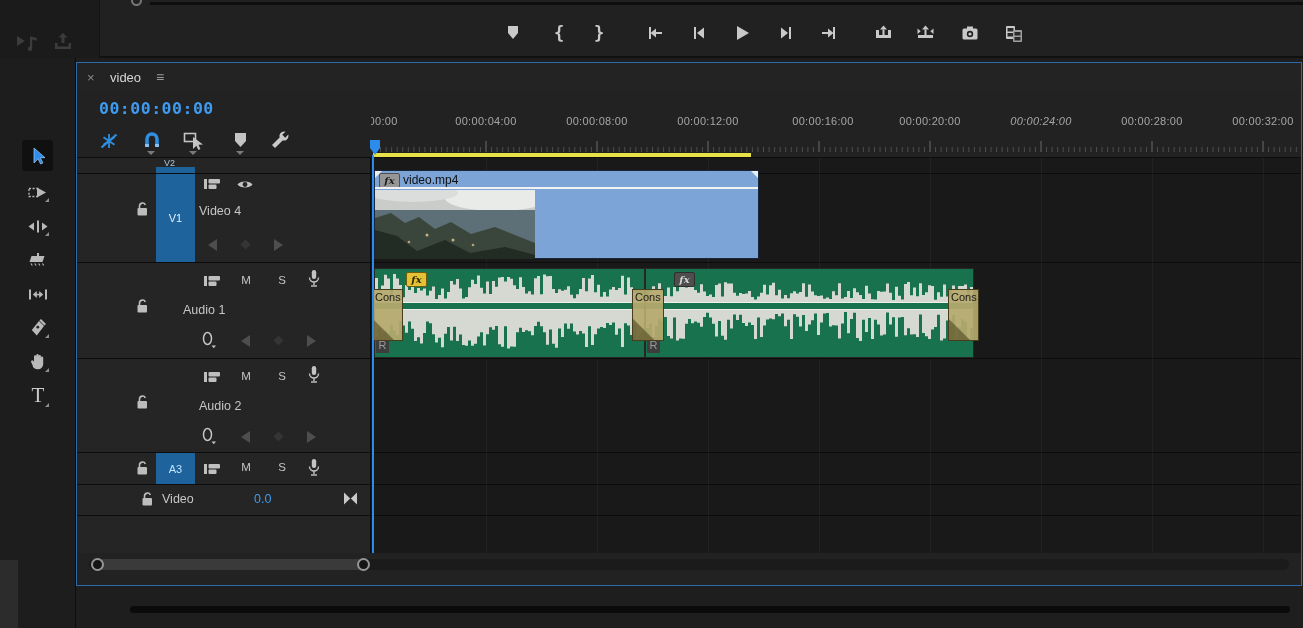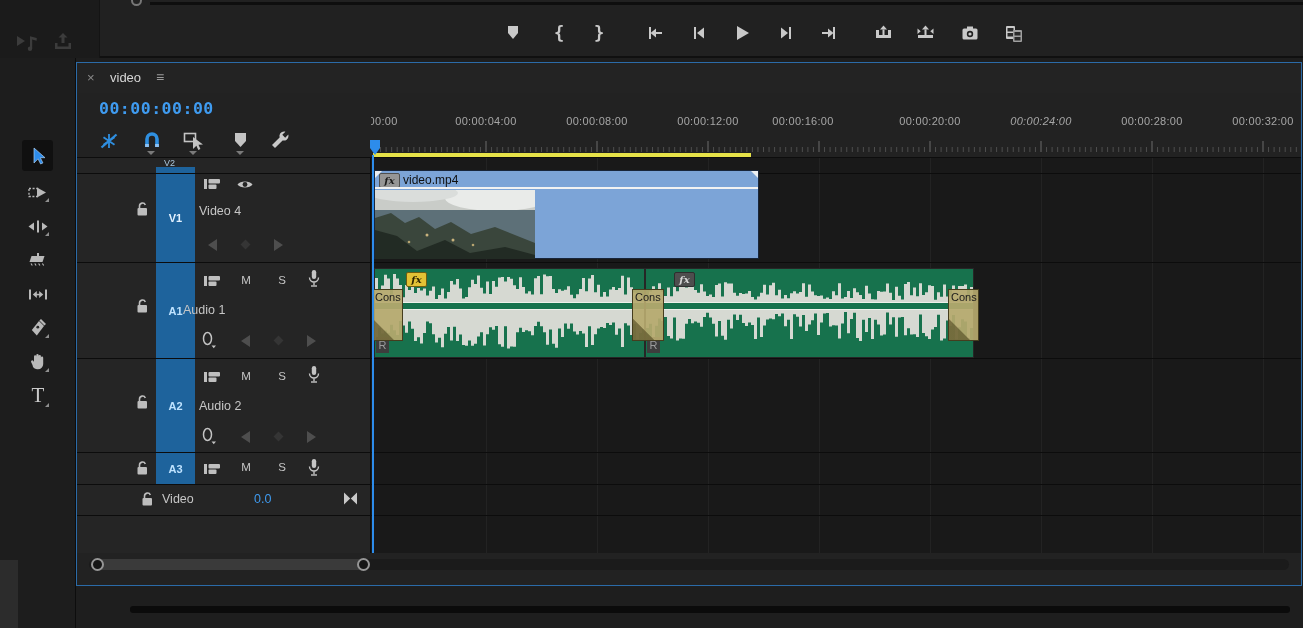--- a/index.html
+++ b/index.html
@@ -10,21 +10,21 @@
   .icobtn{display:flex;align-items:center;justify-content:center;}
   .brace{font-family:"DejaVu Sans Mono",monospace;font-size:17px;color:#c9c9c9;font-weight:bold;}
   .rlabel{position:absolute;top:0;transform:translateX(-50%);white-space:nowrap;
           font-size:11px;color:#a6a6a6;letter-spacing:0.3px;}
   .chev{width:0;height:0;border-left:4px solid transparent;border-right:4px solid transparent;
         border-top:4px solid #7a7a7a;}
   .tri-l{width:0;height:0;border-top:6px solid transparent;border-bottom:6px solid transparent;border-right:9px solid #4e4e4e;}
   .tri-r{width:0;height:0;border-top:6px solid transparent;border-bottom:6px solid transparent;border-left:9px solid #4e4e4e;}
   .kdiam{width:7px;height:7px;background:#353535;transform:rotate(45deg);}
   .patch{position:absolute;left:79px;width:39px;background:#1e639c;display:flex;align-items:center;
-         justify-content:center;color:#cfe7ff;font-size:11px;font-weight:bold;}
+         justify-content:center;color:#cfe7ff;font-size:11px;}
   .hname{position:absolute;color:#c6c6c6;font-size:12.5px;}
   .ms{position:absolute;color:#c6c6c6;font-size:11.5px;width:14px;text-align:center;}
   .badge-fx{position:absolute;width:19px;height:13px;border-radius:2px;display:flex;align-items:center;
             justify-content:center;font-family:"DejaVu Serif",serif;font-style:italic;font-weight:bold;font-size:10px;}
   .trans{position:absolute;top:226px;height:49px;background:
          linear-gradient(45deg, rgba(70,62,24,.55) 26%, rgba(0,0,0,0) 27%), rgba(182,169,110,.93);
          border:1px solid #453d1e;color:#1a1a1a;font-size:11px;overflow:hidden;padding:1px 0 0 2px;}
   .cornerTL{position:absolute;left:0;top:0;width:0;height:0;border-top:7px solid #eceff2;border-right:7px solid transparent;}
   .cornerTR{position:absolute;right:0;top:0;width:0;height:0;border-top:7px solid #eceff2;border-left:7px solid transparent;}
   .toolcorner{position:absolute;right:1px;bottom:1px;width:0;height:0;
@@ -233,21 +233,21 @@
     <div class="abs chev" style="left:112px;top:88px;"></div>
     <div class="abs chev" style="left:159px;top:88px;"></div>
 
     <div class="abs" style="left:0;top:94px;width:1224px;height:1px;background:#0d0d0d;"></div>
 
     <div class="abs" style="left:294px;top:52px;width:930px;height:16px;overflow:hidden;">
         <span class="rlabel" style="left: 4px;">00:00:00</span>
         <span class="rlabel" style="left: 115px;">00:00:04:00</span>
         <span class="rlabel" style="left: 226px;">00:00:08:00</span>
         <span class="rlabel" style="left: 337px;">00:00:12:00</span>
-        <span class="rlabel" style="left: 432px;">00:00:16:00</span>
+        <span class="rlabel" style="left: 452px;">00:00:16:00</span>
         <span class="rlabel" style="left: 559px;">00:00:20:00</span>
         <span class="rlabel" style="left: 670px; font-style: italic;">00:00:24:00</span>
         <span class="rlabel" style="left: 781px;">00:00:28:00</span>
         <span class="rlabel" style="left: 892px;">00:00:32:00</span>
       </div>
     <svg class="abs" style="left:294px;top:76px;" width="930" height="14" viewBox="0 0 930 14">
         <path d="M9.55 8V13M15.10 8V13M20.65 8V13M26.20 8V13M31.75 8V13M37.30 8V13M42.85 8V13M48.40 8V13M53.95 8V13M59.50 8V13M65.05 8V13M70.60 8V13M76.15 8V13M81.70 8V13M87.25 8V13M92.80 8V13M98.35 8V13M103.90 8V13M109.45 8V13M120.55 8V13M126.10 8V13M131.65 8V13M137.20 8V13M142.75 8V13M148.30 8V13M153.85 8V13M159.40 8V13M164.95 8V13M170.50 8V13M176.05 8V13M181.60 8V13M187.15 8V13M192.70 8V13M198.25 8V13M203.80 8V13M209.35 8V13M214.90 8V13M220.45 8V13M231.55 8V13M237.10 8V13M242.65 8V13M248.20 8V13M253.75 8V13M259.30 8V13M264.85 8V13M270.40 8V13M275.95 8V13M281.50 8V13M287.05 8V13M292.60 8V13M298.15 8V13M303.70 8V13M309.25 8V13M314.80 8V13M320.35 8V13M325.90 8V13M331.45 8V13M342.55 8V13M348.10 8V13M353.65 8V13M359.20 8V13M364.75 8V13M370.30 8V13M375.85 8V13M381.40 8V13M386.95 8V13M392.50 8V13M398.05 8V13M403.60 8V13M409.15 8V13M414.70 8V13M420.25 8V13M425.80 8V13M431.35 8V13M436.90 8V13M442.45 8V13M453.55 8V13M459.10 8V13M464.65 8V13M470.20 8V13M475.75 8V13M481.30 8V13M486.85 8V13M492.40 8V13M497.95 8V13M503.50 8V13M509.05 8V13M514.60 8V13M520.15 8V13M525.70 8V13M531.25 8V13M536.80 8V13M542.35 8V13M547.90 8V13M553.45 8V13M564.55 8V13M570.10 8V13M575.65 8V13M581.20 8V13M586.75 8V13M592.30 8V13M597.85 8V13M603.40 8V13M608.95 8V13M614.50 8V13M620.05 8V13M625.60 8V13M631.15 8V13M636.70 8V13M642.25 8V13M647.80 8V13M653.35 8V13M658.90 8V13M664.45 8V13M675.55 8V13M681.10 8V13M686.65 8V13M692.20 8V13M697.75 8V13M703.30 8V13M708.85 8V13M714.40 8V13M719.95 8V13M725.50 8V13M731.05 8V13M736.60 8V13M742.15 8V13M747.70 8V13M753.25 8V13M758.80 8V13M764.35 8V13M769.90 8V13M775.45 8V13M786.55 8V13M792.10 8V13M797.65 8V13M803.20 8V13M808.75 8V13M814.30 8V13M819.85 8V13M825.40 8V13M830.95 8V13M836.50 8V13M842.05 8V13M847.60 8V13M853.15 8V13M858.70 8V13M864.25 8V13M869.80 8V13M875.35 8V13M880.90 8V13M886.45 8V13M897.55 8V13M903.10 8V13M908.65 8V13M914.20 8V13M919.75 8V13M925.30 8V13" stroke="#4e4e4e" stroke-width="1"></path>
         <path d="M4.00 2V13M115.00 2V13M226.00 2V13M337.00 2V13M448.00 2V13M559.00 2V13M670.00 2V13M781.00 2V13M892.00 2V13" stroke="#6a6a6a" stroke-width="1"></path>
       </svg>
     <div class="abs" style="left:296px;top:90px;width:378px;height:4px;background:#e6e248;"></div>
@@ -302,23 +302,20 @@
     <div class="abs tri-l" style="left:131px;top:176px;"></div>
     <div class="abs kdiam" style="left:165px;top:178px;"></div>
     <div class="abs tri-r" style="left:197px;top:176px;"></div>
 
     <div class="abs icobtn" style="left:57px;top:234px;width:16px;height:18px;">
       <svg width="13" height="16" viewBox="0 0 13 16">
           <path d="M3.5 7V5a3 3 0 0 1 5.8-1" stroke="#bdbdbd" stroke-width="1.6" fill="none"></path>
           <rect x="1.5" y="7" width="9.5" height="7.5" rx="1" fill="#bdbdbd"></rect>
         </svg>
     </div>
-    <div class="patch" style="top:200px;height:95px;">
-      <span style="color:#bfe3ff;">A1</span>
-    </div>
     <div class="abs icobtn" style="left:125px;top:209px;width:20px;height:17px;">
       <svg width="18" height="14" viewBox="0 0 18 14">
           <rect x="1" y="2" width="3" height="10" fill="#bfbfbf"></rect>
           <rect x="5.5" y="2" width="11.5" height="4.4" rx="1" fill="#bfbfbf"></rect>
           <rect x="5.5" y="7.6" width="8" height="4.4" rx="1" fill="#bfbfbf"></rect>
         </svg>
     </div>
     <span class="ms" style="left:162px;top:211px;">M</span>
     <span class="ms" style="left:198px;top:211px;">S</span>
     <div class="abs icobtn" style="left:228px;top:205px;width:18px;height:22px;">
@@ -338,23 +335,20 @@
     </div>
     <div class="abs tri-l" style="left:164px;top:272px;"></div>
     <div class="abs kdiam" style="left:198px;top:274px;"></div>
     <div class="abs tri-r" style="left:230px;top:272px;"></div>
 
     <div class="abs icobtn" style="left:57px;top:330px;width:16px;height:18px;">
       <svg width="13" height="16" viewBox="0 0 13 16">
           <path d="M3.5 7V5a3 3 0 0 1 5.8-1" stroke="#bdbdbd" stroke-width="1.6" fill="none"></path>
           <rect x="1.5" y="7" width="9.5" height="7.5" rx="1" fill="#bdbdbd"></rect>
         </svg>
-    </div>
-    <div class="patch" style="top:296px;height:93px;">
-      <span style="color:#bfe3ff;">A2</span>
     </div>
     <div class="abs icobtn" style="left:125px;top:305px;width:20px;height:17px;">
       <svg width="18" height="14" viewBox="0 0 18 14">
           <rect x="1" y="2" width="3" height="10" fill="#bfbfbf"></rect>
           <rect x="5.5" y="2" width="11.5" height="4.4" rx="1" fill="#bfbfbf"></rect>
           <rect x="5.5" y="7.6" width="8" height="4.4" rx="1" fill="#bfbfbf"></rect>
         </svg>
     </div>
     <span class="ms" style="left:162px;top:307px;">M</span>
     <span class="ms" style="left:198px;top:307px;">S</span>

